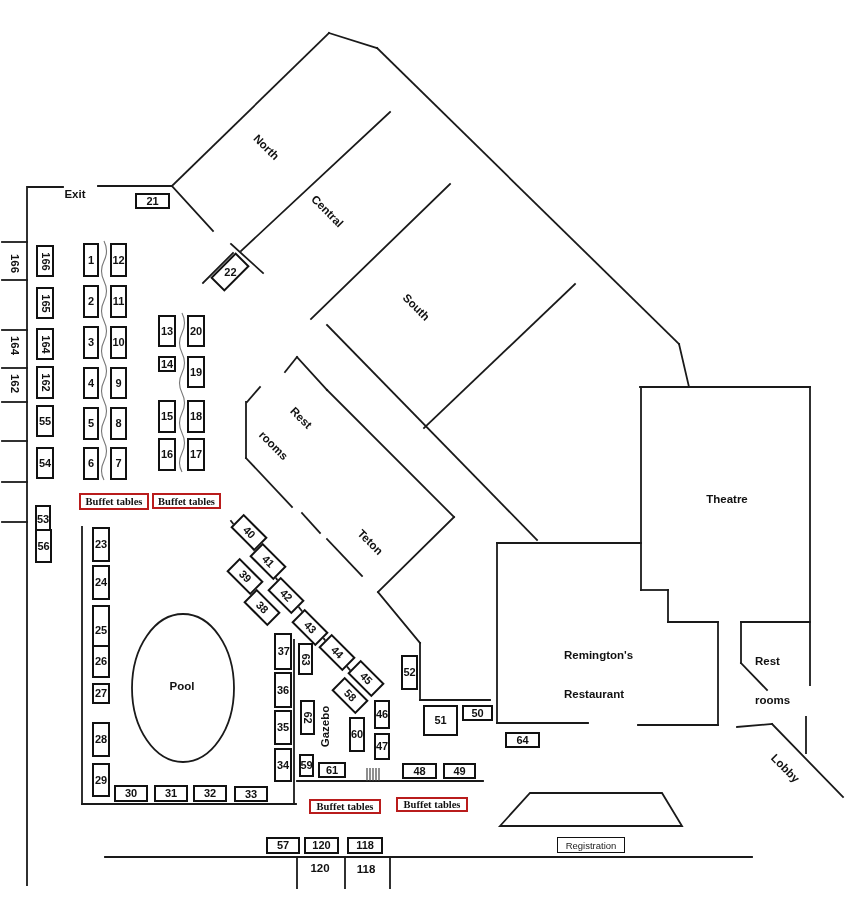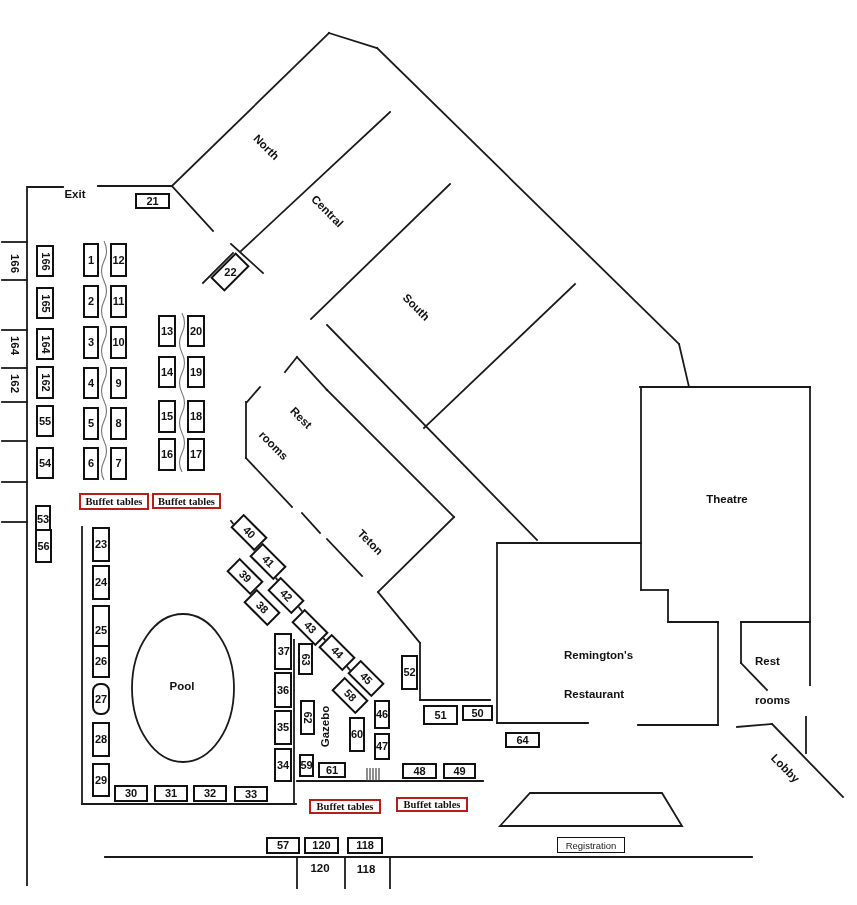--- a/index.html
+++ b/index.html
@@ -195,21 +195,21 @@
   <div class="b" style="left:110px;top:407px;width:17px;height:33px;">
       <span>8</span>
     </div>
   <div class="b" style="left:110px;top:447px;width:17px;height:33px;">
       <span>7</span>
     </div>
 
   <div class="b" style="left:158px;top:315px;width:18px;height:32px;">
       <span>13</span>
     </div>
-  <div class="b" style="left:158px;top:356px;width:18px;height:32px;">
+  <div class="b" style="left:158px;top:356px;width:18px;height:16px;">
       <span>14</span>
     </div>
   <div class="b" style="left:158px;top:400px;width:18px;height:33px;">
       <span>15</span>
     </div>
   <div class="b" style="left:158px;top:438px;width:18px;height:33px;">
       <span>16</span>
     </div>
   <div class="b" style="left:187px;top:315px;width:18px;height:32px;">
       <span>20</span>
@@ -254,21 +254,21 @@
     </div>
   <div class="b" style="left:92px;top:565px;width:18px;height:35px;">
       <span>24</span>
     </div>
   <div class="b" style="left:92px;top:605px;width:18px;height:50px;">
       <span>25</span>
     </div>
   <div class="b" style="left:92px;top:645px;width:18px;height:33px;">
       <span>26</span>
     </div>
-  <div class="b" style="left:92px;top:683px;width:18px;height:32px;border-radius:8px;">
+  <div class="b" style="left:92px;top:683px;width:18px;height:21px;">
       <span>27</span>
     </div>
   <div class="b" style="left:92px;top:722px;width:18px;height:35px;">
       <span>28</span>
     </div>
   <div class="b" style="left:92px;top:763px;width:18px;height:34px;">
       <span>29</span>
     </div>
 
   <div class="b" style="left:114px;top:785px;width:34px;height:17px;">
@@ -356,21 +356,21 @@
   <div class="b" style="left:401px;top:655px;width:17px;height:35px;">
       <span>52</span>
     </div>
 
   <div class="b" style="left:402px;top:763px;width:35px;height:16px;">
       <span>48</span>
     </div>
   <div class="b" style="left:443px;top:763px;width:33px;height:16px;">
       <span>49</span>
     </div>
-  <div class="b" style="left:423px;top:705px;width:35px;height:20px;">
+  <div class="b" style="left:423px;top:705px;width:35px;height:31px;">
       <span>51</span>
     </div>
   <div class="b" style="left:462px;top:705px;width:31px;height:16px;">
       <span>50</span>
     </div>
   <div class="b" style="left:505px;top:732px;width:35px;height:16px;">
       <span>64</span>
     </div>
 
   <div class="b" style="left:266px;top:837px;width:34px;height:17px;">

